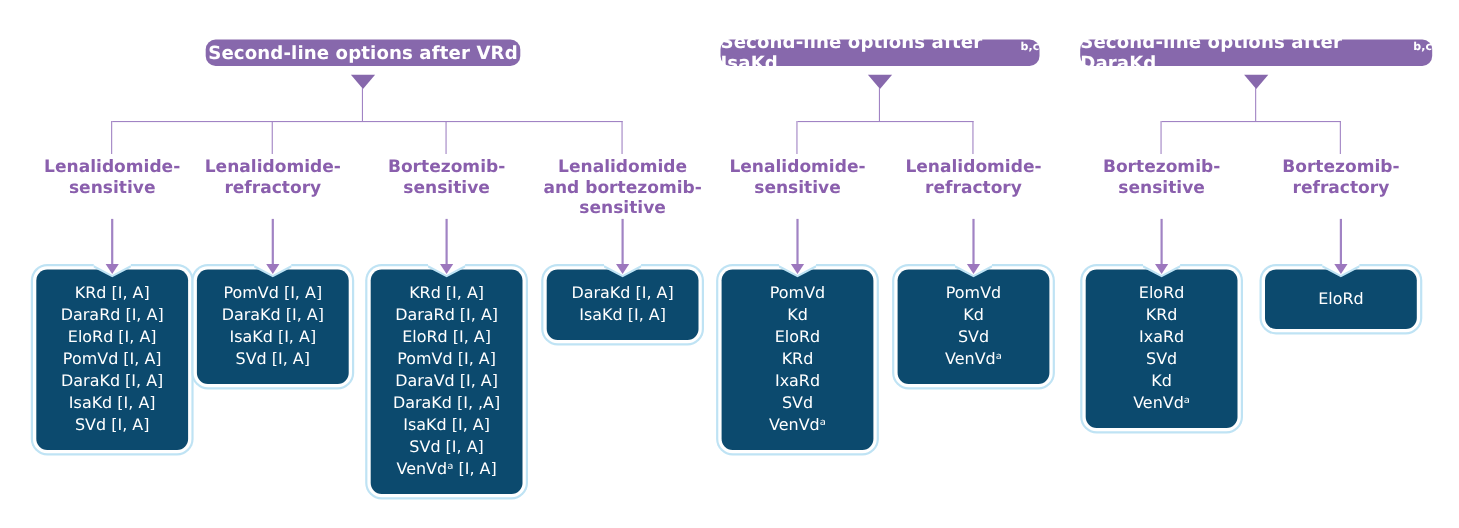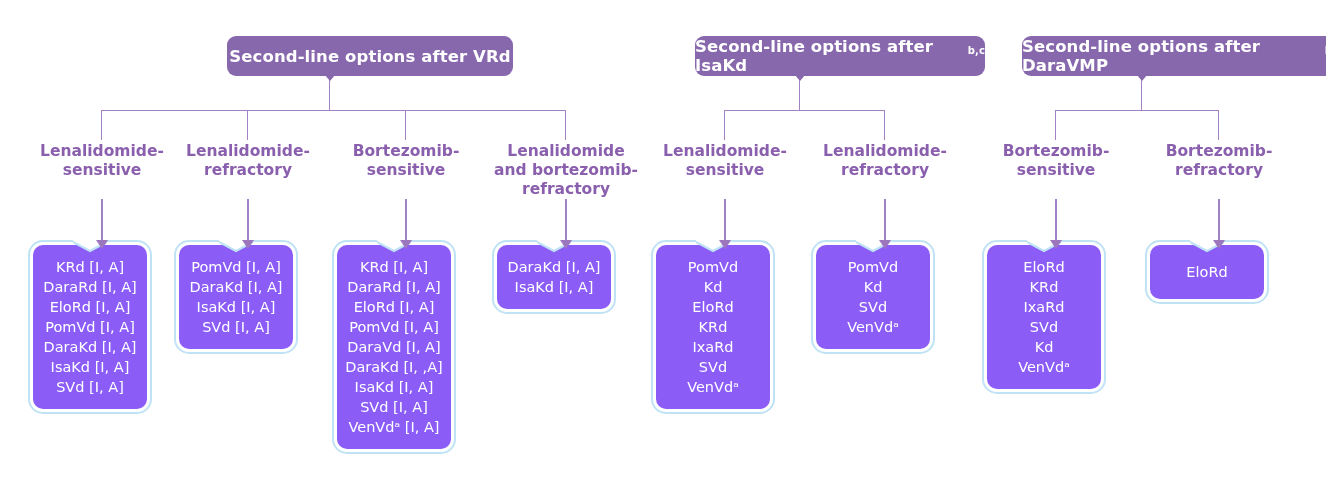--- a/index.html
+++ b/index.html
@@ -1,23 +1,23 @@
 <!DOCTYPE html>
 <html><head>
 <meta charset="utf-8">
 <style>
   html,body { margin:0; padding:0; background:#fff; }
   .canvas {
     position:relative; width:1326px; height:480px; background:#ffffff;
     font-family:"DejaVu Sans","Liberation Sans",sans-serif; overflow:hidden;
   }
   .header {
-    position:absolute; top:36px; height:40px; background:#8768ac;
+    position:absolute; top:36px; height:24px; background:#8768ac;
     border-radius:9px; color:#fff; font-weight:bold; font-size:16.5px;
-    display:flex; align-items:center; justify-content:center; letter-spacing:.1px;margin-left:40px;
+    display:flex; align-items:center; justify-content:center; letter-spacing:.1px;
   }
   .header sup { font-size:10px; position:relative; top:-5px; line-height:0; font-weight:bold; }
   .tail {
     position:absolute; top:68px; width:0; height:0;
     border-left:11px solid transparent; border-right:11px solid transparent;
     border-top:13px solid #8768ac;
   }
   .vline { position:absolute; width:0; border-left:1.5px solid #a183c4; }
   .hline { position:absolute; height:0; border-top:1.5px solid #a183c4; }
   .cat-label {
@@ -26,22 +26,22 @@
     white-space:pre-line;
   }
   .arrow { position:absolute; top:199px; width:12px; display:flex; flex-direction:column; align-items:center; z-index:3; }
   .arrow-line { width:2px; height:41px; background:#a183c4; }
   .arrow-head {
     width:0; height:0;
     border-left:6px solid transparent; border-right:6px solid transparent;
     border-top:9px solid #9c77bd;
   }
   .bluebox {
-    position:absolute; top:245px; width:114px; box-sizing:border-box;
-    background:#8b5cf6; border-radius:10px;
+    position:absolute; top:245px; width:138px; box-sizing:border-box;
+    background:#0c4a6e; border-radius:10px;
     box-shadow:0 0 0 3px #ffffff, 0 0 0 5px #bfe3f4;
     color:#fff; text-align:center; padding:12px 2px;
   }
   .bluebox.single { padding:17px 2px; }
   .notch { position:absolute; top:-6px; left:50%; transform:translateX(-50%); }
   .box-line { font-size:14.5px; line-height:20px; white-space:nowrap; }
 </style>
 </head>
 <body>
 
@@ -60,21 +60,21 @@
   <div class="vline" style="left:565px;top:110px;height:30px"></div>
 
   <div class="cat-label" style="left:17px">Lenalidomide-
 sensitive</div>
   <div class="cat-label" style="left:163px">Lenalidomide-
 refractory</div>
   <div class="cat-label" style="left:321px">Bortezomib-
 sensitive</div>
   <div class="cat-label" style="left:481px">Lenalidomide
 and bortezomib-
-refractory</div>
+sensitive</div>
 
   <div class="arrow" style="left:96px">
       <div class="arrow-line"></div>
       <div class="arrow-head"></div>
     </div>
   <div class="arrow" style="left:242px">
       <div class="arrow-line"></div>
       <div class="arrow-head"></div>
     </div>
   <div class="arrow" style="left:400px">
@@ -187,21 +187,21 @@
       </svg>
     <div>
         <div class="box-line">PomVd</div>
         <div class="box-line">Kd</div>
         <div class="box-line">SVd</div>
         <div class="box-line">VenVdᵃ</div>
       </div>
   </div>
 
   <div class="header" style="left:982px;width:320px">
-    <span>Second-line options after DaraVMP</span>
+    <span>Second-line options after DaraKd</span>
       <sup>b,c</sup>
   </div>
   <div class="tail" style="left:1131px"></div>
   <div class="vline" style="left:1141px;top:80px;height:30px"></div>
   <div class="hline" style="left:1056px;top:110px;width:163px"></div>
   <div class="vline" style="left:1055px;top:110px;height:30px"></div>
   <div class="vline" style="left:1218px;top:110px;height:30px"></div>
 
   <div class="cat-label" style="left:971px">Bortezomib-
 sensitive</div>

